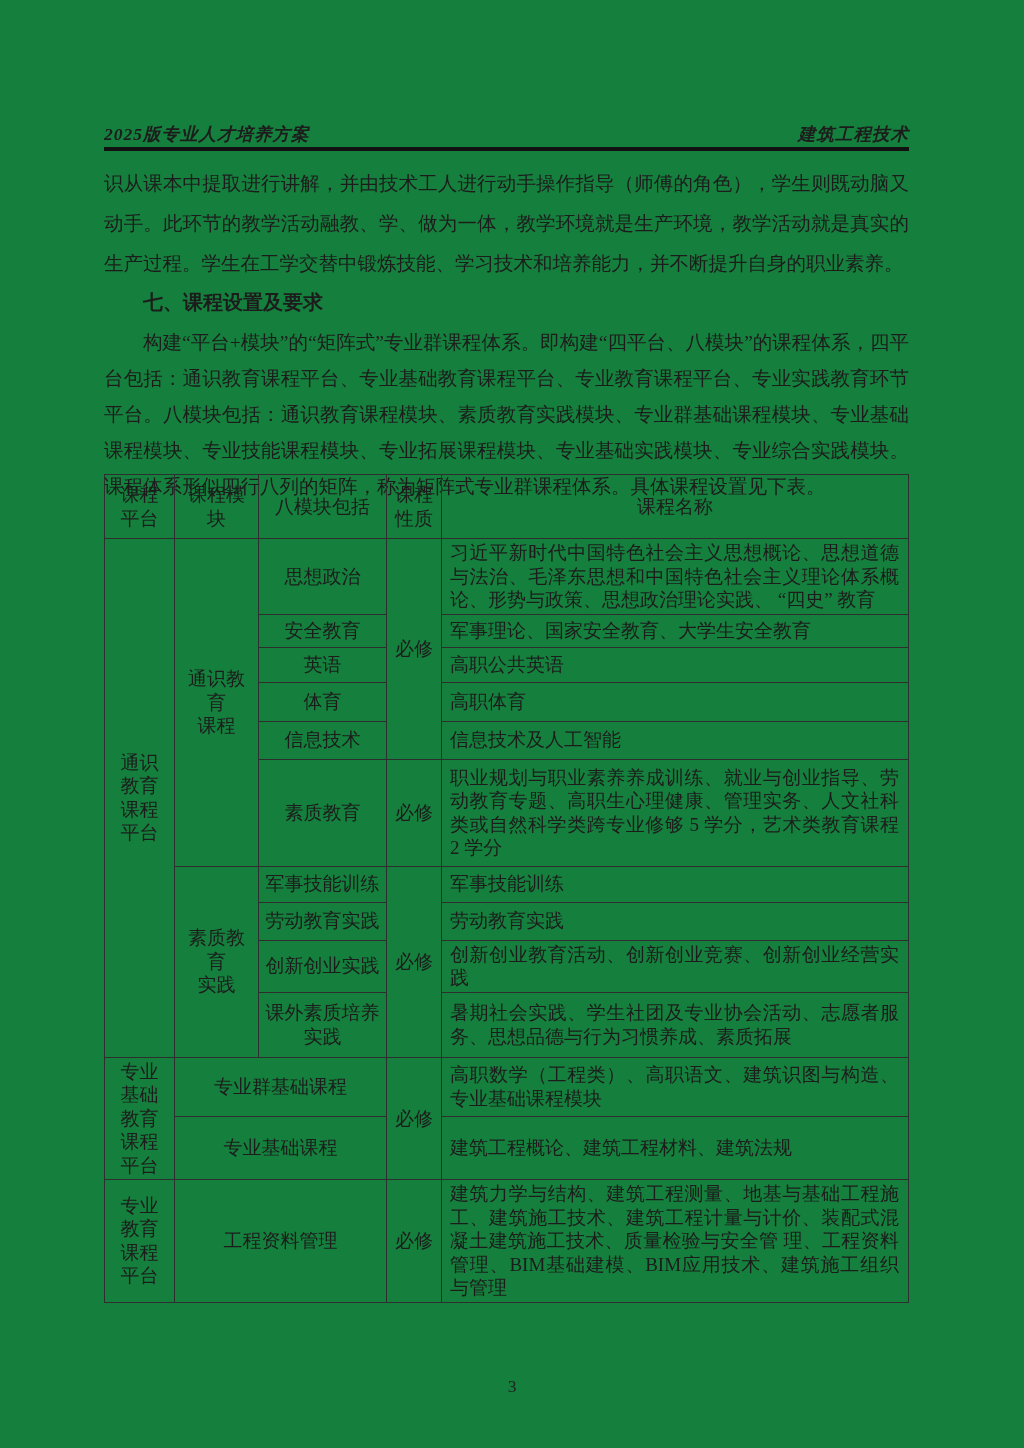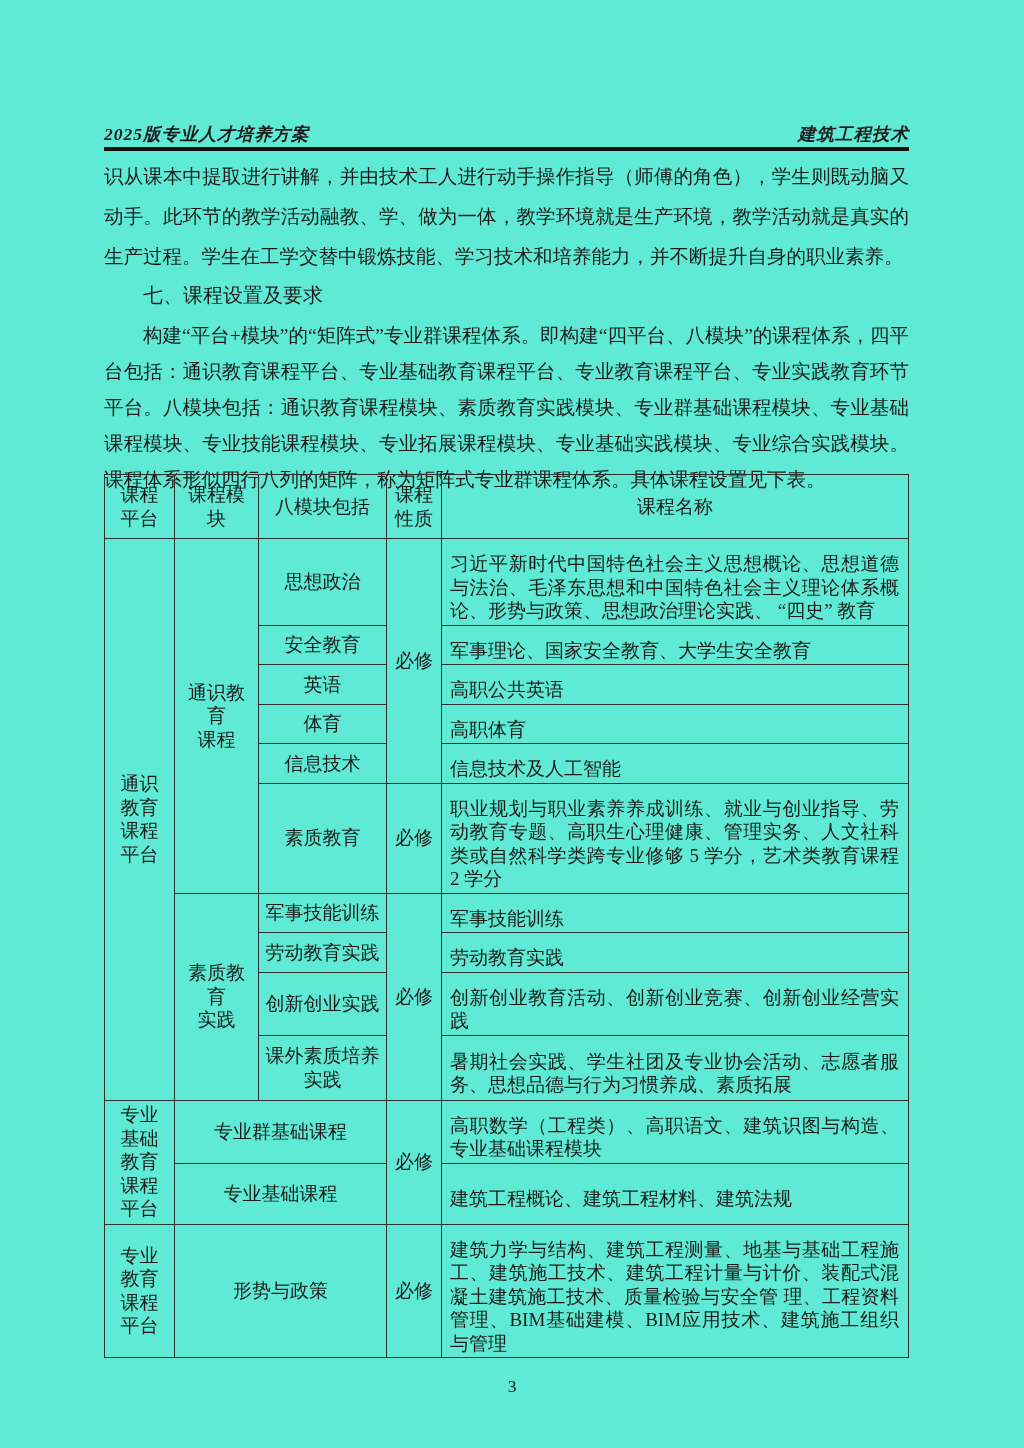--- a/index.html
+++ b/index.html
@@ -2,21 +2,21 @@
 <html><head>
 <meta charset="utf-8">
 <style>
   * { margin: 0; padding: 0; box-sizing: border-box; }
   html, body { background: #e8e8e8; }
   .page {
     position: relative;
     width: 1024px;
     height: 1448px;
     margin: 0 auto;
-    background: #5eead4;
+    background: #15803d;
     font-family: "Liberation Serif", "DejaVu Serif", serif;
     color: #1c1c1c;
     overflow: hidden;
   }
   
   .pg-header {
     position: absolute;
     left: 104px;
     width: 805px;
     top: 122px;
@@ -35,28 +35,28 @@
     top: 147px;
     height: 4px;
     border-top: 2.5px solid #111;
     border-bottom: 2.5px solid #111;
   }
   
   .content {
     position: absolute;
     left: 104px;
     width: 805px;
-    top: 157px;
+    top: 164px;
     font-size: 19.5px;
     text-align: justify;
   }
   .para1 { line-height: 40px; }
   .section-heading {
     font-size: 20px;
-    font-weight: normal;
+    font-weight: bold;
     line-height: 30px;
     padding-left: 39px;
     margin-top: 3px;
   }
   .para2 { line-height: 36px; text-indent: 39px; margin-top: 8px; }
   
   .table-wrap {
     position: absolute;
     left: 104px;
     top: 474px;
@@ -72,21 +72,21 @@
     border: 1px solid #2e2e2e;
     font-weight: normal;
     text-align: center;
     vertical-align: middle;
     padding: 2px 4px;
     line-height: 23.5px;
   }
   .v { white-space: pre-line; }            
   td.courses {
     text-align: justify;
-    padding: 13px 9px 2px 8px;
+    padding: 2px 9px 2px 8px;
   }
   .col-platform { width: 70px; }
   .col-module   { width: 84px; }
   .col-category { width: 128px; }
   .col-nature   { width: 55px; }
   .col-name     { width: 467px; }
   
   .pg-footer {
     position: absolute;
     left: 0;
@@ -197,21 +197,21 @@
       </tr>
       <tr style="height:61px">
         <td colspan="2">专业基础课程</td>
         <td class="courses">建筑工程概论、建筑工程材料、建筑法规</td>
       </tr>
       <tr style="height:95px">
         <td class="v">专业
 教育
 课程
 平台</td>
-        <td colspan="2">形势与政策</td>
+        <td colspan="2">工程资料管理</td>
         <td>必修</td>
         <td class="courses">建筑力学与结构、建筑工程测量、地基与基础工程施工、建筑施工技术、建筑工程计量与计价、装配式混凝土建筑施工技术、质量检验与安全管 理、工程资料管理、BIM基础建模、BIM应用技术、建筑施工组织与管理</td>
       </tr>
     </tbody>
       </table>
   </div>
 
   <div class="pg-footer">3</div>
 
 </div>

